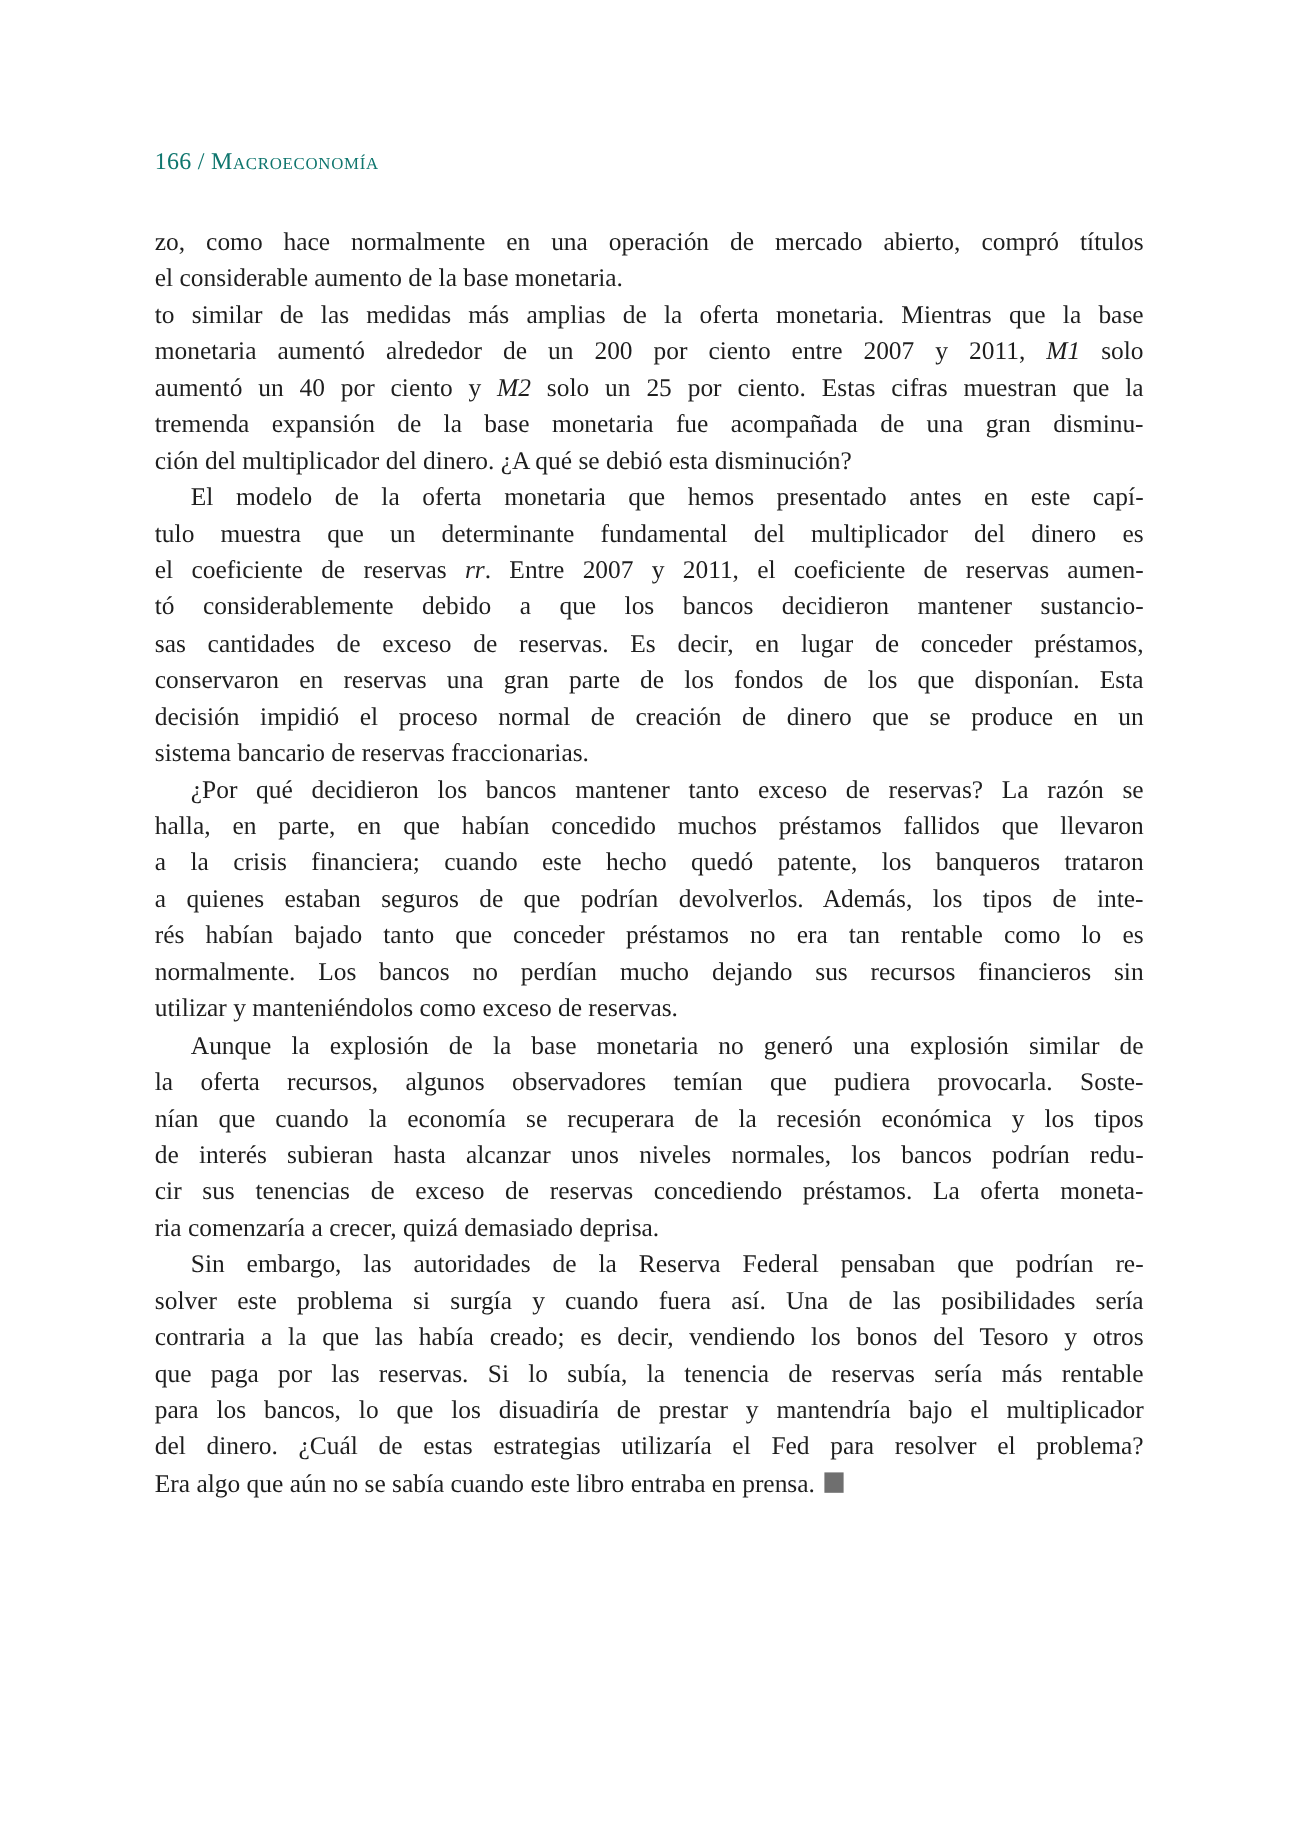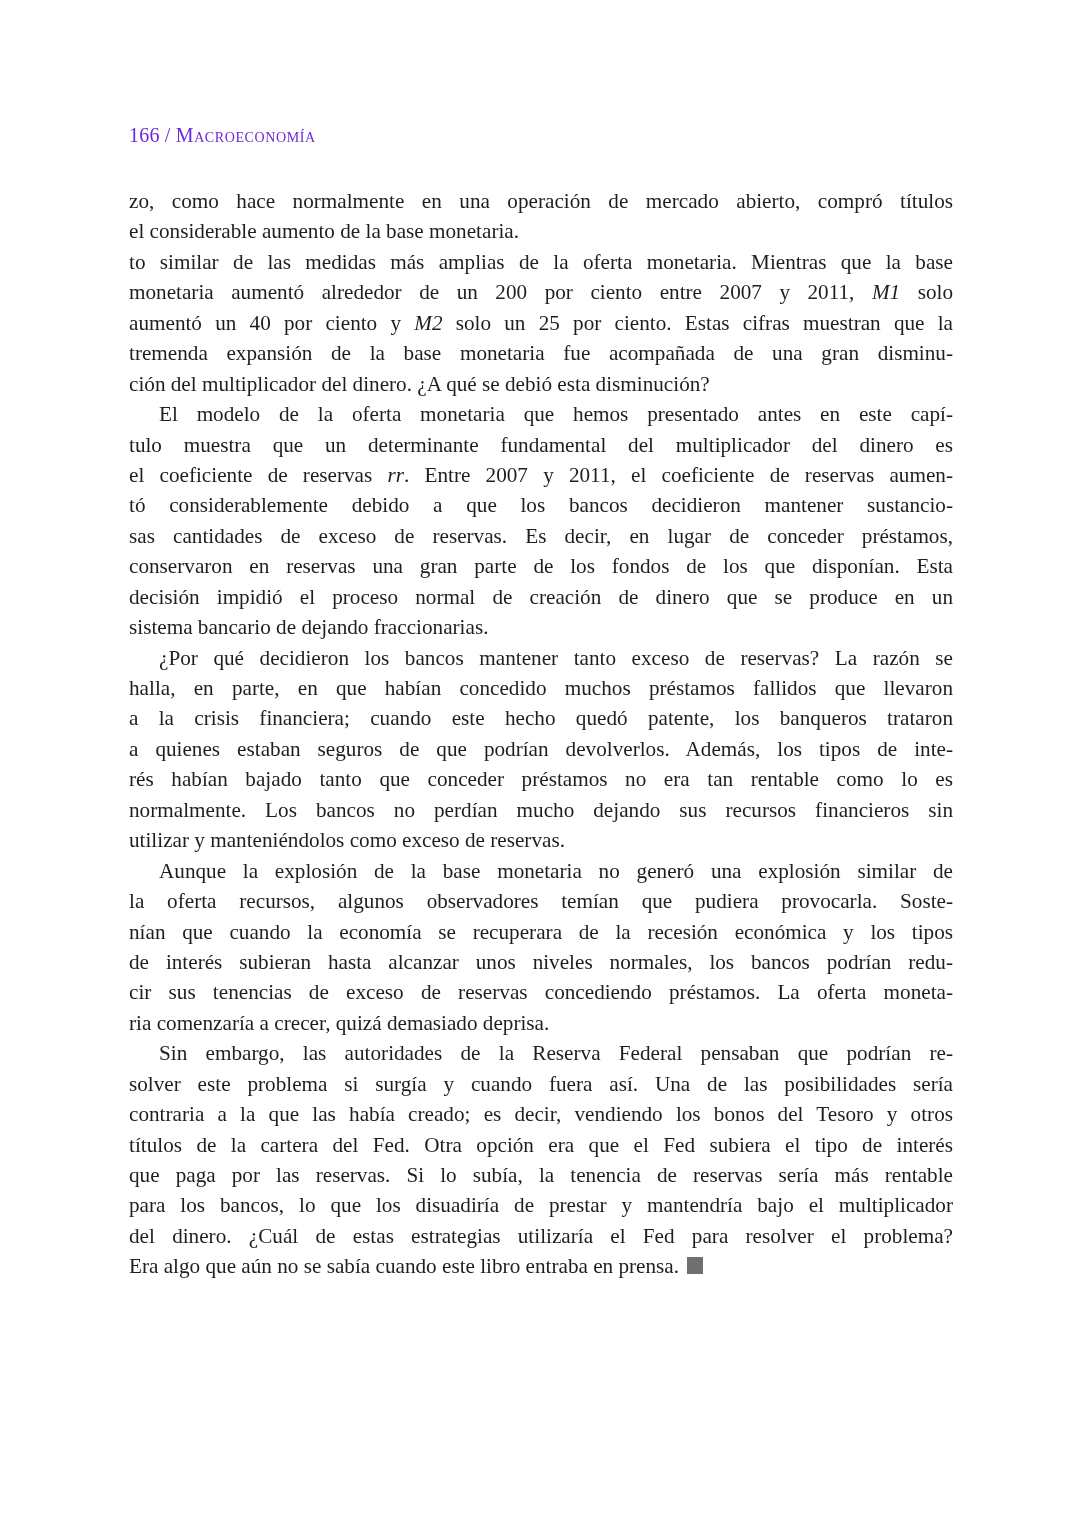--- a/index.html
+++ b/index.html
@@ -14,21 +14,21 @@
       overflow: hidden;
       font-family: "Liberation Serif", "DejaVu Serif", serif;
       color: #1e1e1e;
     }
     .running-head {
       position: absolute;
       left: 129px;
       top: 124px;
       font-size: 20px;
       letter-spacing: 0.2px;
-      color: #6d28d9;
+      color: #0f766e;
     }
     .running-head .sc {
       font-variant: small-caps;
       letter-spacing: 0.6px;
     }
     .body-text {
       position: absolute;
       left: 129px;
       top: 186px;
       width: 824px;
@@ -77,21 +77,21 @@
       <div class="line last">ción del multiplicador del dinero. ¿A qué se debió esta disminución?</div>
     </div>
     <div>
       <div class="line indent">El modelo de la oferta monetaria que hemos presentado antes en este capí-</div>
       <div class="line">tulo muestra que un determinante fundamental del multiplicador del dinero es</div>
       <div class="line">el coeficiente de reservas <em>rr</em>. Entre 2007 y 2011, el coeficiente de reservas aumen-</div>
       <div class="line">tó considerablemente debido a que los bancos decidieron mantener sustancio-</div>
       <div class="line">sas cantidades de exceso de reservas. Es decir, en lugar de conceder préstamos,</div>
       <div class="line">conservaron en reservas una gran parte de los fondos de los que disponían. Esta</div>
       <div class="line">decisión impidió el proceso normal de creación de dinero que se produce en un</div>
-      <div class="line last">sistema bancario de dejando fraccionarias.</div>
+      <div class="line last">sistema bancario de reservas fraccionarias.</div>
     </div>
     <div>
       <div class="line indent">¿Por qué decidieron los bancos mantener tanto exceso de reservas? La razón se</div>
       <div class="line">halla, en parte, en que habían concedido muchos préstamos fallidos que llevaron</div>
       <div class="line">a la crisis financiera; cuando este hecho quedó patente, los banqueros trataron</div>
       <div class="line">a quienes estaban seguros de que podrían devolverlos. Además, los tipos de inte-</div>
       <div class="line">rés habían bajado tanto que conceder préstamos no era tan rentable como lo es</div>
       <div class="line">normalmente. Los bancos no perdían mucho dejando sus recursos financieros sin</div>
       <div class="line last">utilizar y manteniéndolos como exceso de reservas.</div>
     </div>
@@ -100,19 +100,18 @@
       <div class="line">la oferta recursos, algunos observadores temían que pudiera provocarla. Soste-</div>
       <div class="line">nían que cuando la economía se recuperara de la recesión económica y los tipos</div>
       <div class="line">de interés subieran hasta alcanzar unos niveles normales, los bancos podrían redu-</div>
       <div class="line">cir sus tenencias de exceso de reservas concediendo préstamos. La oferta moneta-</div>
       <div class="line last">ria comenzaría a crecer, quizá demasiado deprisa.</div>
     </div>
     <div>
       <div class="line indent">Sin embargo, las autoridades de la Reserva Federal pensaban que podrían re-</div>
       <div class="line">solver este problema si surgía y cuando fuera así. Una de las posibilidades sería</div>
       <div class="line">contraria a la que las había creado; es decir, vendiendo los bonos del Tesoro y otros</div>
-      <div class="line">títulos de la cartera del Fed. Otra opción era que el Fed subiera el tipo de interés</div>
       <div class="line">que paga por las reservas. Si lo subía, la tenencia de reservas sería más rentable</div>
       <div class="line">para los bancos, lo que los disuadiría de prestar y mantendría bajo el multiplicador</div>
       <div class="line">del dinero. ¿Cuál de estas estrategias utilizaría el Fed para resolver el problema?</div>
       <div class="line last">Era algo que aún no se sabía cuando este libro entraba en prensa.<span class="endmark" style="background: rgb(111, 111, 111);"></span></div>
     </div>
   </div>
 
 </body></html>

